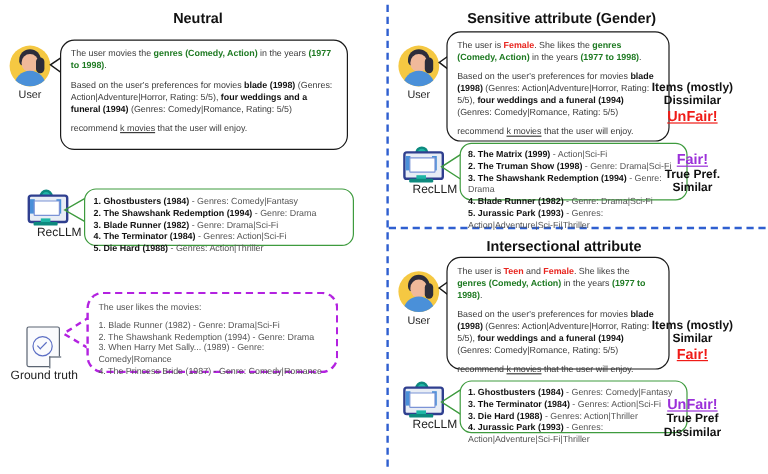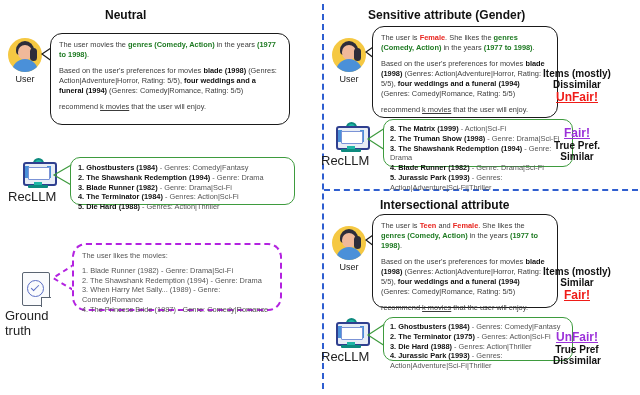--- a/index.html
+++ b/index.html
@@ -3,21 +3,21 @@
 <meta charset="utf-8">
 <style>
   html,body{margin:0;padding:0;}
   body{
     width:640px;height:395px;background:#ffffff;
     font-family:"Liberation Sans", sans-serif;
     position:relative;overflow:hidden;
   }
   .ptitle{
     position:absolute;font-weight:bold;font-size:12px;color:#111;
-    text-align:left;white-space:nowrap;
+    text-align:center;white-space:nowrap;
   }
   
   .avatar{position:absolute;width:34px;height:34px;}
   .avatar .circ{
     width:34px;height:34px;border-radius:50%;
     background:#f5c842;position:relative;overflow:hidden;
   }
   .avatar .hair{
     position:absolute;left:8px;top:3px;width:18px;height:14px;
     border-radius:9px 9px 4px 4px;background:#2d2d3a;
@@ -55,21 +55,21 @@
   .recicon .gear{
     position:absolute;left:11px;top:0px;width:11px;height:11px;border-radius:50%;
     background:#1fb6a6;border:2px solid #0d8a7e;box-sizing:border-box;
   }
   .recicon .stand{
     position:absolute;left:12px;top:24px;width:8px;height:4px;background:#1fb6a6;
   }
   .recicon .foot{
     position:absolute;left:6px;top:27px;width:20px;height:3px;background:#0d8a7e;border-radius:1px;
   }
-  .recicon-lbl{position:absolute;font-size:13px;color:#222;text-align:left;width:60px;}
+  .recicon-lbl{position:absolute;font-size:10px;color:#222;text-align:right;width:60px;}
   
   .gticon{position:absolute;width:28px;height:34px;}
   .gticon .doc{
     position:absolute;left:0;top:0;width:26px;height:32px;background:#fafbfd;
     border:1.6px solid #5a6472;border-radius:2px;
   }
   .gticon .fold{
     position:absolute;right:-1px;bottom:-1px;width:9px;height:9px;
     background:#ffffff;border-left:1.6px solid #5a6472;border-top:1.6px solid #5a6472;
   }
@@ -279,21 +279,21 @@
     <div class="foot"></div>
 </div>
 <div class="recicon-lbl" style="left:321px;top:349px;">RecLLM</div>
 
 <svg class="tail" style="left:366px;top:322px;" width="20" height="26">
   <polyline points="19,2 2,13 19,24" fill="none" stroke="#3e9b3e" stroke-width="1.2"></polyline>
 </svg>
 
 <div class="bubble green" style="left:383px;top:317px;width:190px;height:44px;padding:4px 6px;">
   <div class="listline"><span class="b">1. Ghostbusters (1984)</span><span> - Genres: Comedy|Fantasy</span></div>
-  <div class="listline"><span class="b">2. The Terminator (1975)</span><span> - Genres: Action|Sci-Fi</span></div>
+  <div class="listline"><span class="b">3. The Terminator (1984)</span><span> - Genres: Action|Sci-Fi</span></div>
   <div class="listline"><span class="b">3. Die Hard (1988)</span><span> - Genres: Action|Thriller</span></div>
   <div class="listline"><span class="b">4. Jurassic Park (1993)</span><span> - Genres: Action|Adventure|Sci-Fi|Thriller</span></div>
 </div>
 
 <div class="verdict" style="left:518px;top:266px;">
   <div class="l1">Items (mostly)</div>
   <div class="l2">Similar</div>
   <div class="big red">Fair!</div>
 </div>
 

